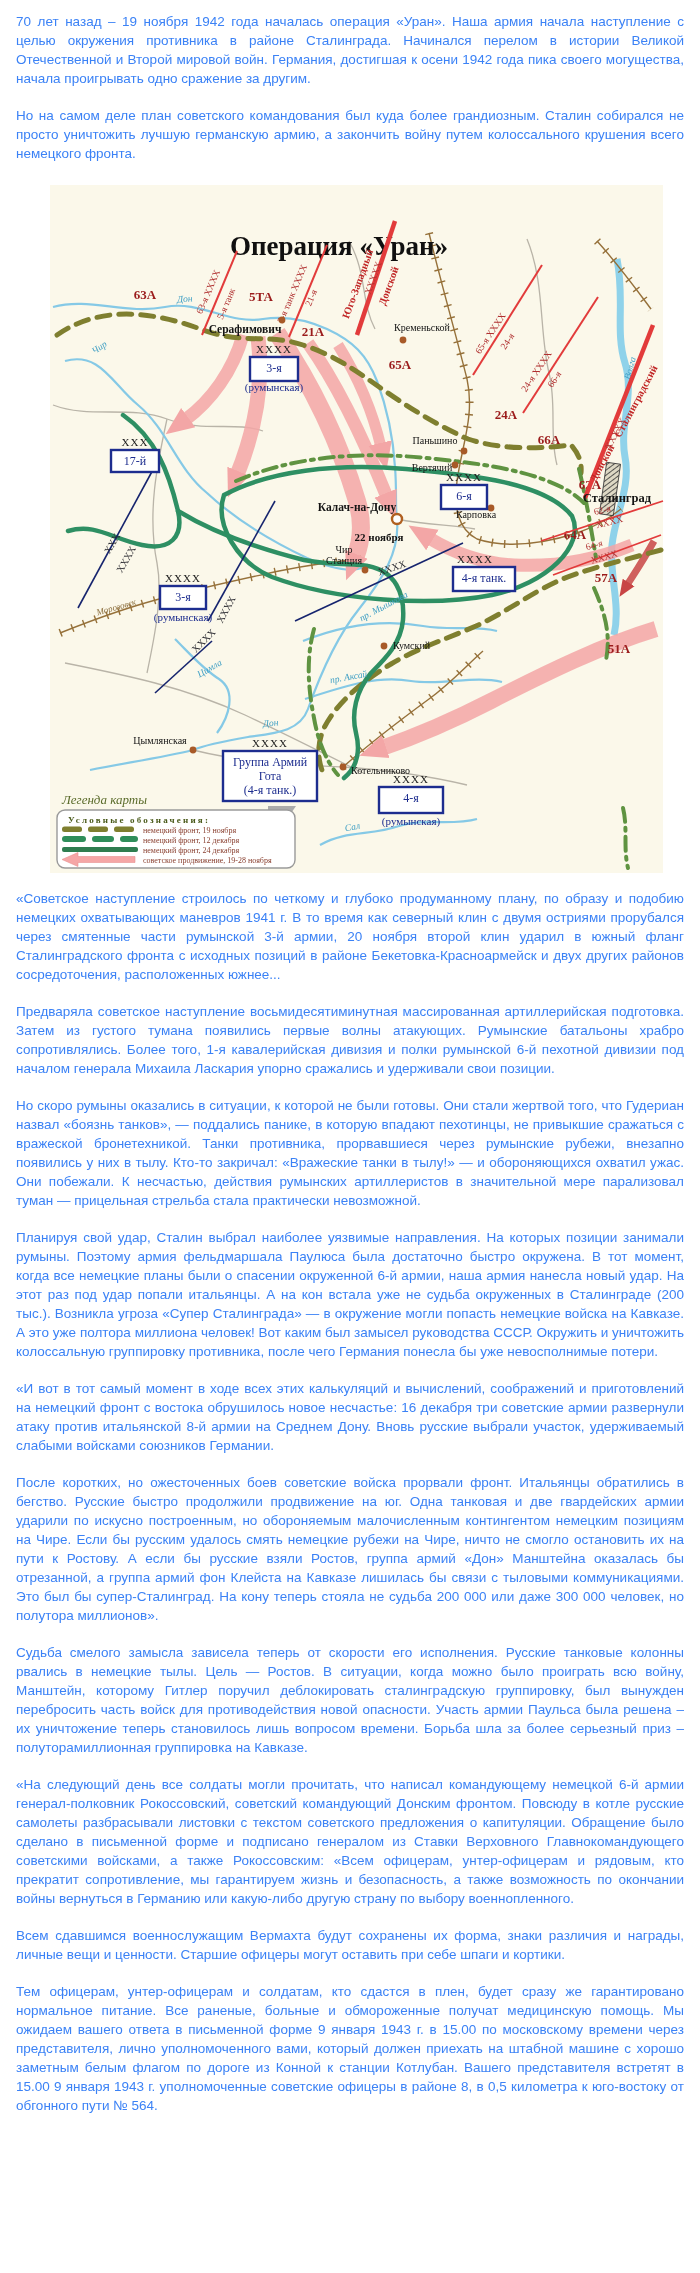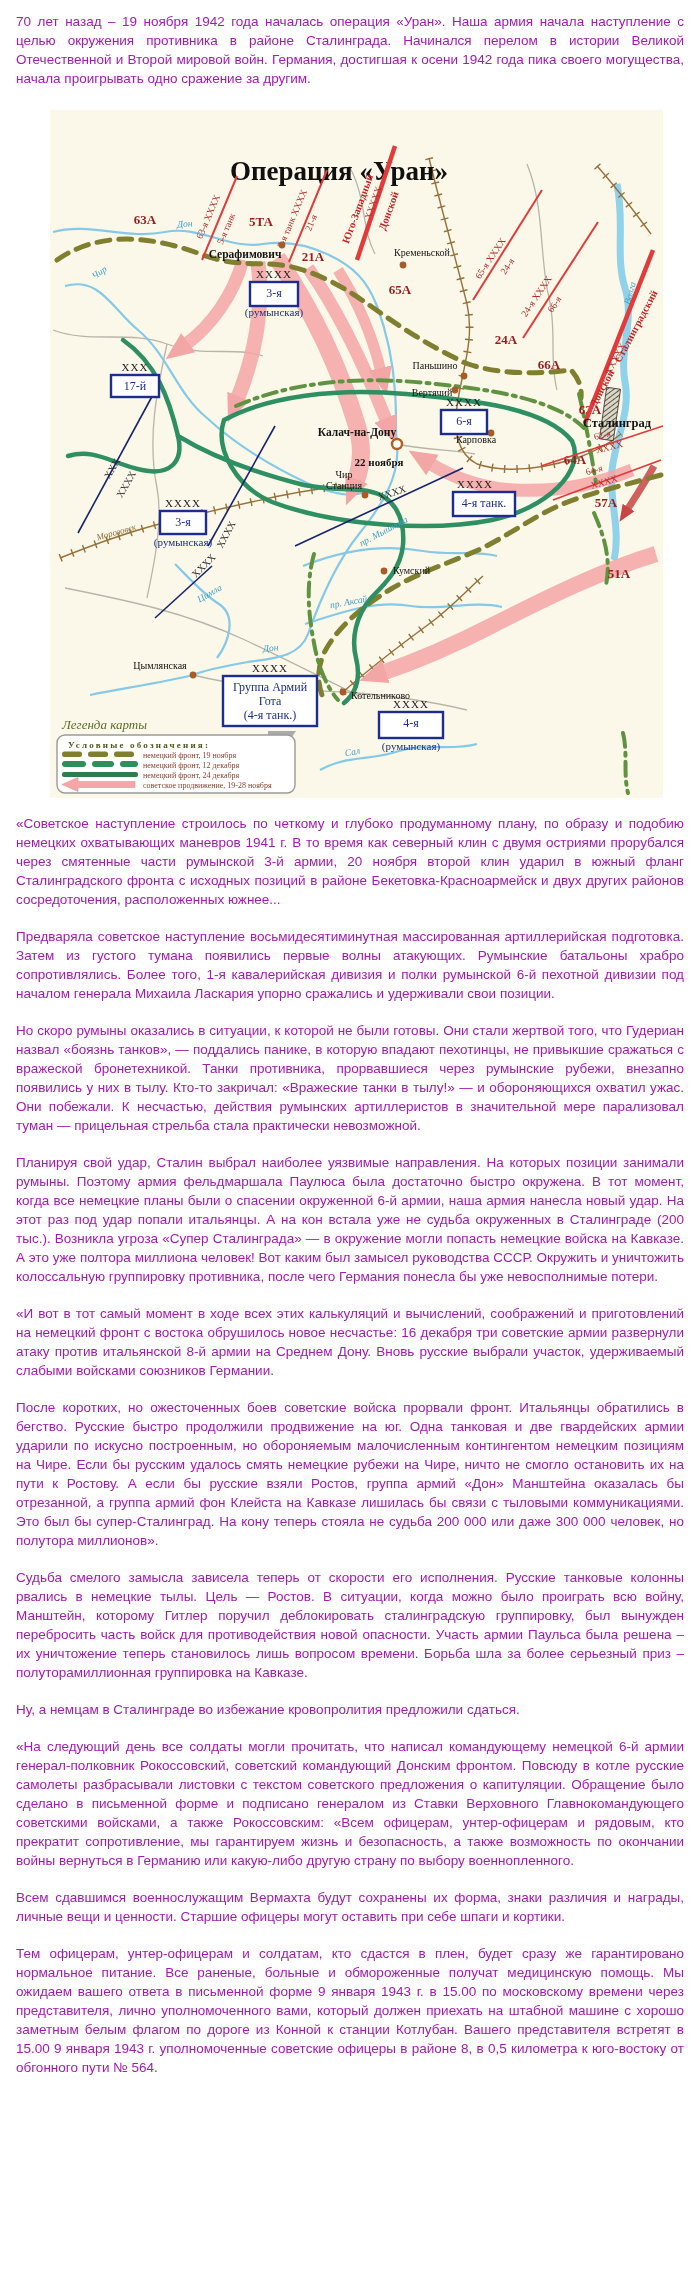--- a/index.html
+++ b/index.html
@@ -1,18 +1,18 @@
 <!DOCTYPE html>
 <html><head>
 <meta charset="utf-8">
 <style>
   html,body{margin:0;padding:0;background:#fff;}
   body{width:700px;font-family:"Liberation Sans",sans-serif;}
   .article{padding:12px 16px 0 16px;}
-  .para{font-size:13.5px;line-height:19px;color:#a21caf;text-align:justify;margin:0 0 18px 0;}
+  .para{font-size:13.5px;line-height:19px;color:#3b82f6;text-align:justify;margin:0 0 18px 0;}
   .para.it{font-style:italic;}
   .map-wrap{margin:6px 0 14px 29px;}
   .map-wrap svg{display:block;}
   svg text{font-family:"Liberation Serif",serif;}
   .map-title{font-size:27px;font-weight:bold;fill:#101010;}
   .army{fill:#9b1c1c;font-weight:bold;font-size:13px;}
   .town{fill:#141414;font-size:10px;}
   .town.b{font-weight:bold;font-size:11.5px;}
   .town.c{font-weight:bold;font-size:12.5px;}
   .river-l{fill:#3f9fc4;font-style:italic;font-size:9.5px;}
@@ -28,20 +28,21 @@
   .leg-title{font-style:italic;font-size:13px;fill:#5a6b2a;}
   .leg-head{font-size:9px;font-weight:bold;letter-spacing:2.2px;fill:#4a5a1a;font-family:"Liberation Serif",serif;}
   .leg-item{font-size:8px;fill:#8a4030;}
 </style>
 </head>
 <body>
 
 <div class="article">
   <div id="paras-top">
       <p class="para">70 лет назад – 19 ноября 1942 года началась операция «Уран». Наша армия начала наступление с целью окружения противника в районе Сталинграда. Начинался перелом в истории Великой Отечественной и Второй мировой войн. Германия, достигшая к осени 1942 года пика своего могущества, начала проигрывать одно сражение за другим.</p>
+      <p class="para">Но на самом деле план советского командования был куда более грандиозным. Сталин собирался не просто уничтожить лучшую германскую армию, а закончить войну путем колоссального крушения всего немецкого фронта.</p>
     </div>
 
   <div class="map-wrap">
     <svg id="map-svg" viewBox="40 108 622 694" width="622" height="694" xmlns="http://www.w3.org/2000/svg">
       <defs>
         <pattern id="ht" width="4" height="4" patternUnits="userSpaceOnUse" patternTransform="rotate(45)">
           <rect width="4" height="4" fill="#ddd8c4"></rect>
           <line x1="0" y1="0" x2="0" y2="4" stroke="#333" stroke-width="1.6"></line>
         </pattern>
         <marker id="mh" markerUnits="userSpaceOnUse" markerWidth="30" markerHeight="30" refX="4" refY="15" orient="auto">
@@ -249,19 +250,18 @@
   </div>
 
   <div id="paras-rest">
       <p class="para">«Советское наступление строилось по четкому и глубоко продуманному плану, по образу и подобию немецких охватывающих маневров 1941 г. В то время как северный клин с двумя остриями прорубался через смятенные части румынской 3-й армии, 20 ноября второй клин ударил в южный фланг Сталинградского фронта с исходных позиций в районе Бекетовка-Красноармейск и двух других районов сосредоточения, расположенных южнее...</p>
       <p class="para">Предваряла советское наступление восьмидесятиминутная массированная артиллерийская подготовка. Затем из густого тумана появились первые волны атакующих. Румынские батальоны храбро сопротивлялись. Более того, 1-я кавалерийская дивизия и полки румынской 6-й пехотной дивизии под началом генерала Михаила Ласкария упорно сражались и удерживали свои позиции.</p>
       <p class="para">Но скоро румыны оказались в ситуации, к которой не были готовы. Они стали жертвой того, что Гудериан назвал «боязнь танков», — поддались панике, в которую впадают пехотинцы, не привыкшие сражаться с вражеской бронетехникой. Танки противника, прорвавшиеся через румынские рубежи, внезапно появились у них в тылу. Кто-то закричал: «Вражеские танки в тылу!» — и обороняющихся охватил ужас. Они побежали. К несчастью, действия румынских артиллеристов в значительной мере парализовал туман — прицельная стрельба стала практически невозможной.</p>
       <p class="para">Планируя свой удар, Сталин выбрал наиболее уязвимые направления. На которых позиции занимали румыны. Поэтому армия фельдмаршала Паулюса была достаточно быстро окружена. В тот момент, когда все немецкие планы были о спасении окруженной 6-й армии, наша армия нанесла новый удар. На этот раз под удар попали итальянцы. А на кон встала уже не судьба окруженных в Сталинграде (200 тыс.). Возникла угроза «Супер Сталинграда» — в окружение могли попасть немецкие войска на Кавказе. А это уже полтора миллиона человек! Вот каким был замысел руководства СССР. Окружить и уничтожить колоссальную группировку противника, после чего Германия понесла бы уже невосполнимые потери.</p>
       <p class="para">«И вот в тот самый момент в ходе всех этих калькуляций и вычислений, соображений и приготовлений на немецкий фронт с востока обрушилось новое несчастье: 16 декабря три советские армии развернули атаку против итальянской 8-й армии на Среднем Дону. Вновь русские выбрали участок, удерживаемый слабыми войсками союзников Германии.</p>
       <p class="para">После коротких, но ожесточенных боев советские войска прорвали фронт. Итальянцы обратились в бегство. Русские быстро продолжили продвижение на юг. Одна танковая и две гвардейских армии ударили по искусно построенным, но обороняемым малочисленным контингентом немецким позициям на Чире. Если бы русским удалось смять немецкие рубежи на Чире, ничто не смогло остановить их на пути к Ростову. А если бы русские взяли Ростов, группа армий «Дон» Манштейна оказалась бы отрезанной, а группа армий фон Клейста на Кавказе лишилась бы связи с тыловыми коммуникациями. Это был бы супер-Сталинград. На кону теперь стояла не судьба 200 000 или даже 300 000 человек, но полутора миллионов».</p>
       <p class="para">Судьба смелого замысла зависела теперь от скорости его исполнения. Русские танковые колонны рвались в немецкие тылы. Цель — Ростов. В ситуации, когда можно было проиграть всю войну, Манштейн, которому Гитлер поручил деблокировать сталинградскую группировку, был вынужден перебросить часть войск для противодействия новой опасности. Участь армии Паульса была решена – их уничтожение теперь становилось лишь вопросом времени. Борьба шла за более серьезный приз – полуторамиллионная группировка на Кавказе.</p>
-      <p class="para">Ну, а немцам в Сталинграде во избежание кровопролития предложили сдаться.</p>
       <p class="para">«На следующий день все солдаты могли прочитать, что написал командующему немецкой 6-й армии генерал-полковник Рокоссовский, советский командующий Донским фронтом. Повсюду в котле русские самолеты разбрасывали листовки с текстом советского предложения о капитуляции. Обращение было сделано в письменной форме и подписано генералом из Ставки Верховного Главнокомандующего советскими войсками, а также Рокоссовским: «Всем офицерам, унтер-офицерам и рядовым, кто прекратит сопротивление, мы гарантируем жизнь и безопасность, а также возможность по окончании войны вернуться в Германию или какую-либо другую страну по выбору военнопленного.</p>
       <p class="para">Всем сдавшимся военнослужащим Вермахта будут сохранены их форма, знаки различия и награды, личные вещи и ценности. Старшие офицеры могут оставить при себе шпаги и кортики.</p>
       <p class="para">Тем офицерам, унтер-офицерам и солдатам, кто сдастся в плен, будет сразу же гарантировано нормальное питание. Все раненые, больные и обмороженные получат медицинскую помощь. Мы ожидаем вашего ответа в письменной форме 9 января 1943 г. в 15.00 по московскому времени через представителя, лично уполномоченного вами, который должен приехать на штабной машине с хорошо заметным белым флагом по дороге из Конной к станции Котлубан. Вашего представителя встретят в 15.00 9 января 1943 г. уполномоченные советские офицеры в районе 8, в 0,5 километра к юго-востоку от обгонного пути № 564.</p>
     </div>
 
 </div>
 
 </body></html>

